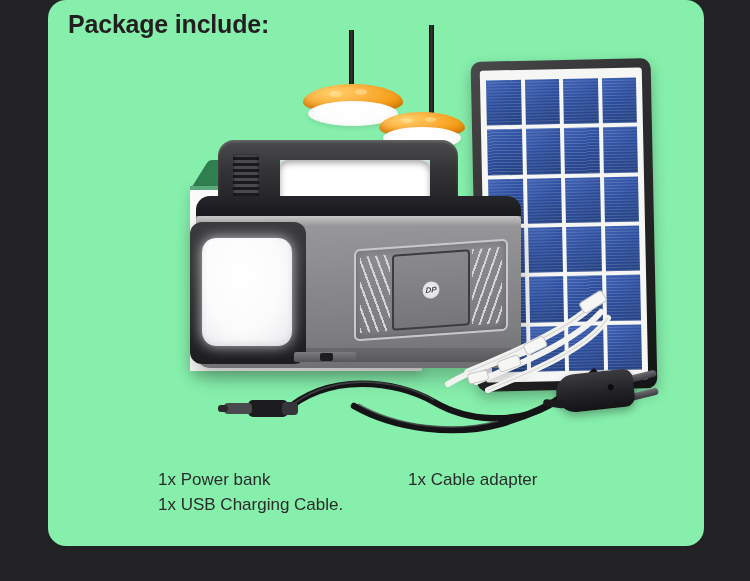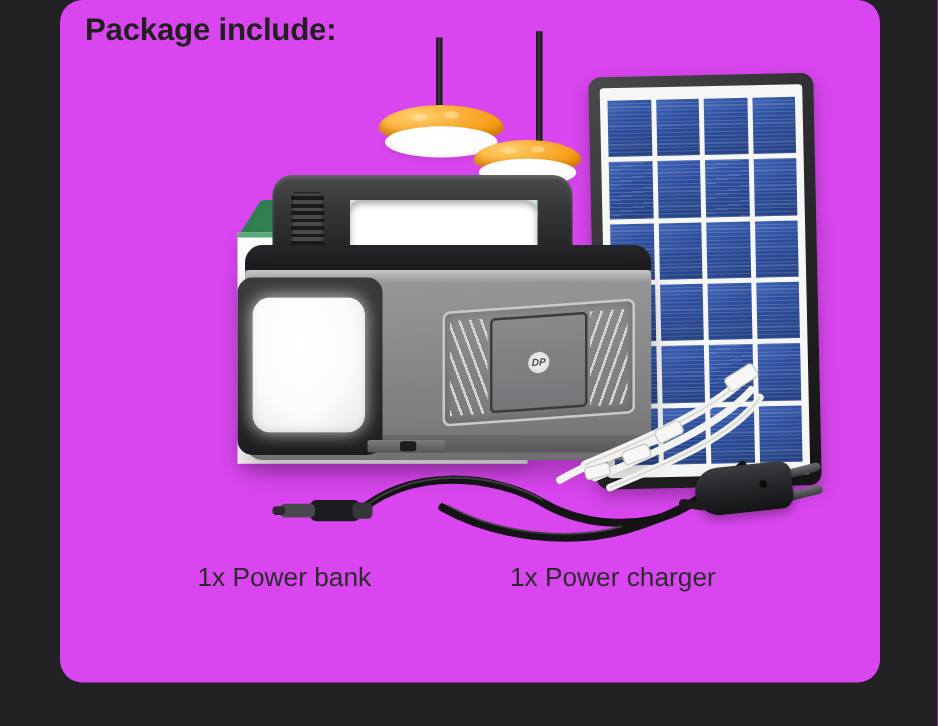--- a/index.html
+++ b/index.html
@@ -7,34 +7,34 @@
     width:750px;height:581px;
     background:#222124;
     font-family:"Liberation Sans", sans-serif;
     overflow:hidden;
   }
   .stage{position:relative;width:750px;height:581px;}
 
   
   .card{
     position:absolute;left:48px;top:0;width:656px;height:546px;
-    background:#d946ef;
+    background:#86efac;
     border-radius:18px;
     overflow:hidden;
   }
 
   .title{
     position:absolute;left:20px;top:10px;
     font-size:25px;font-weight:bold;color:#231f20;
     letter-spacing:-.2px;
   }
 
   
   .list{position:absolute;left:110px;top:450px;width:520px;}
-  .col{position:absolute;top:0;font-size:21px;color:#2b2b2b;line-height:25px;white-space:nowrap;}
+  .col{position:absolute;top:17px;font-size:17px;color:#2b2b2b;line-height:25px;white-space:nowrap;}
   .col-left{left:0;}
   .col-right{left:250px;}
 
   
   .scene{position:absolute;left:48px;top:0;width:652px;height:546px;}
 
   
   .cord{position:absolute;width:5px;background:linear-gradient(90deg,#000 0%,#3a3a3a 40%,#111 100%);}
   .cord1{left:253px;top:30px;height:62px;}
   .cord2{left:333px;top:25px;height:95px;}
@@ -384,20 +384,21 @@
         <div class="brick"></div>
         <div class="dot"></div>
         <div class="tail"></div>
       </div>
 
     </div>
 
     <div class="list">
       <div class="col col-left">
         <div>1x Power bank</div>
+        <div>1x USB Charging Cable.</div>
       </div>
       <div class="col col-right">
-        <div>1x Power charger</div>
+        <div>1x Cable adapter</div>
       </div>
     </div>
 
   </div>
 </div>
 
 </body></html>

